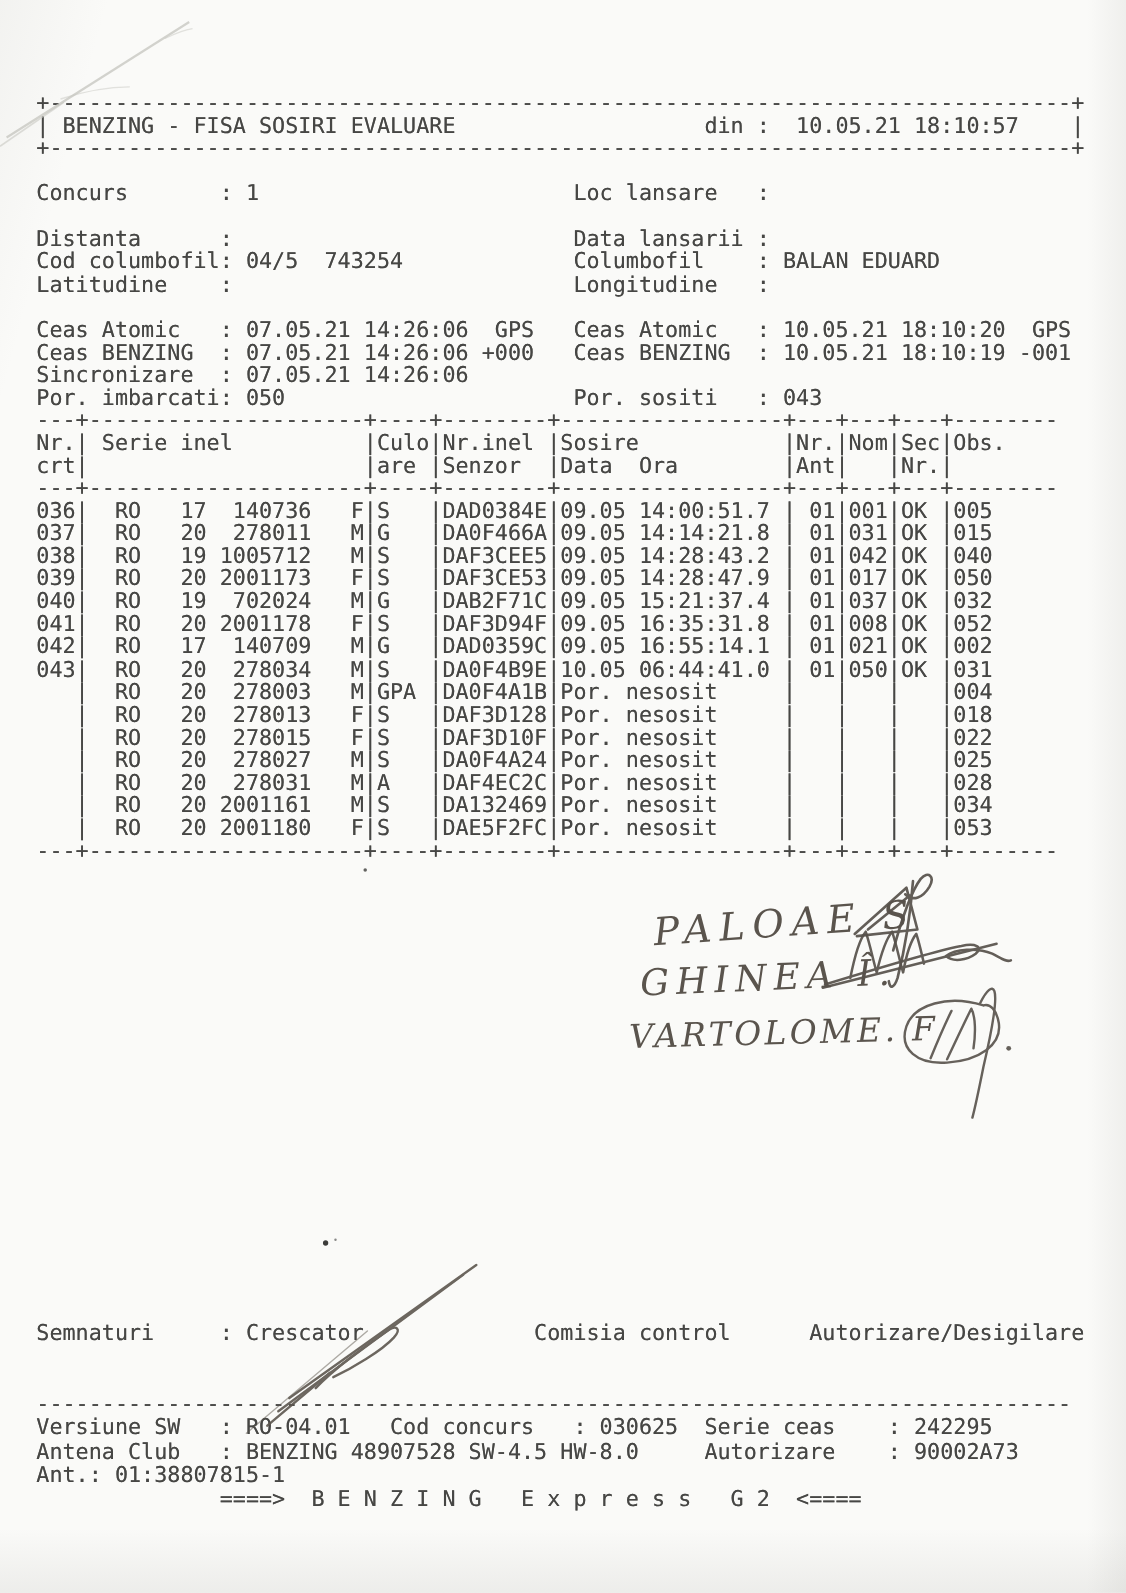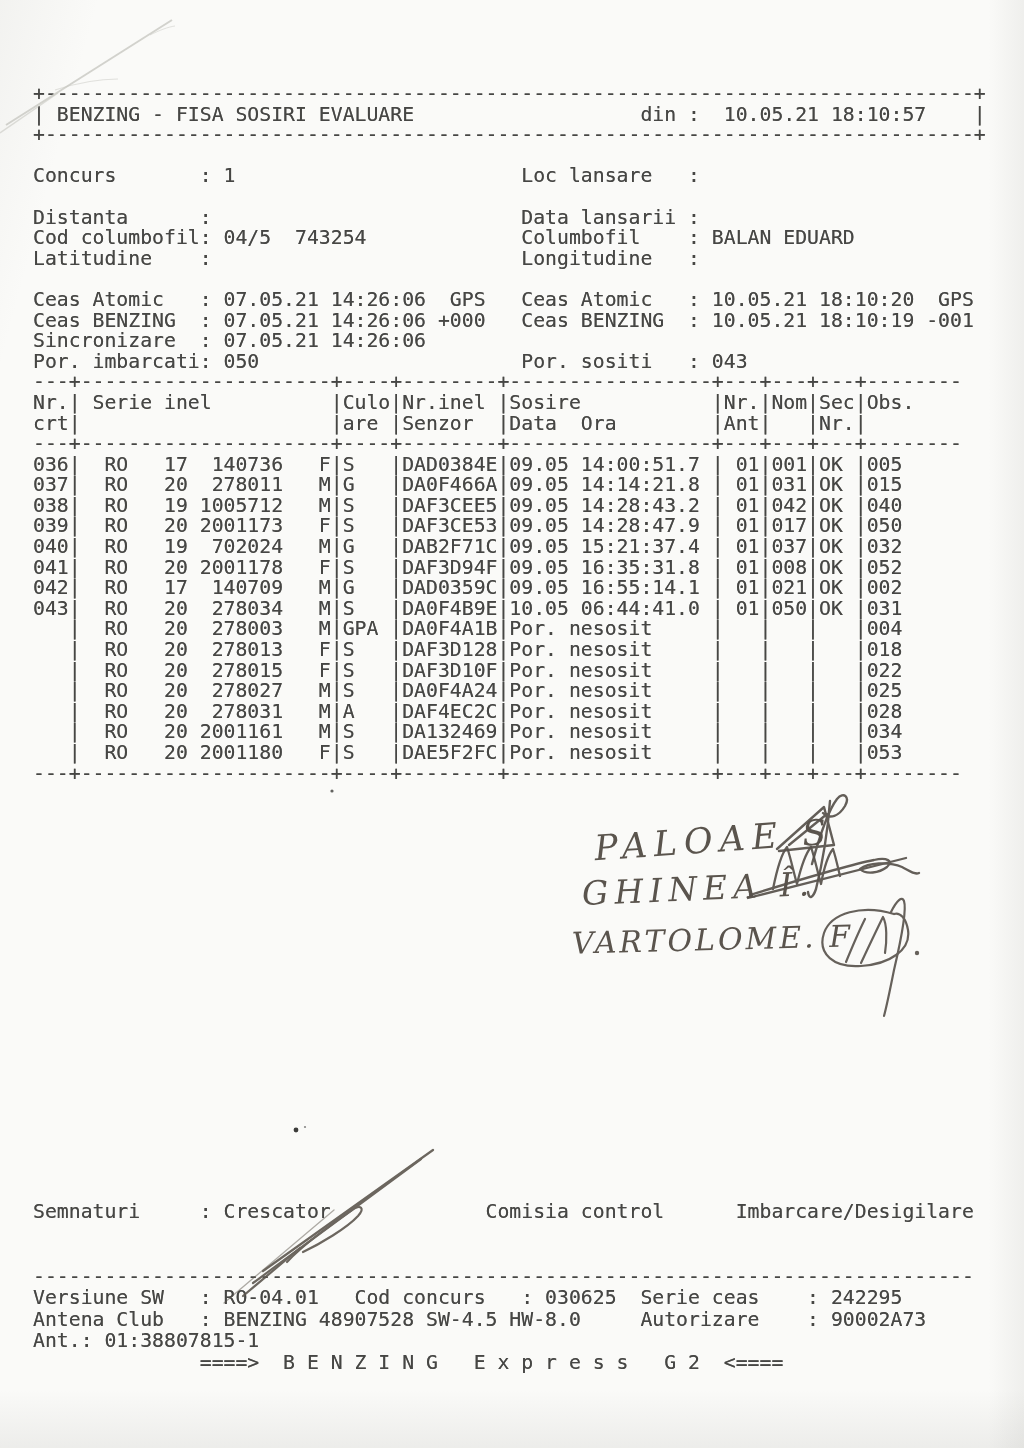--- a/index.html
+++ b/index.html
@@ -65,21 +65,21 @@
 043|  RO   20  278034   M|S   |DA0F4B9E|10.05 06:44:41.0 | 01|050|OK |031
    |  RO   20  278003   M|GPA |DA0F4A1B|Por. nesosit     |   |   |   |004
    |  RO   20  278013   F|S   |DAF3D128|Por. nesosit     |   |   |   |018
    |  RO   20  278015   F|S   |DAF3D10F|Por. nesosit     |   |   |   |022
    |  RO   20  278027   M|S   |DA0F4A24|Por. nesosit     |   |   |   |025
    |  RO   20  278031   M|A   |DAF4EC2C|Por. nesosit     |   |   |   |028
    |  RO   20 2001161   M|S   |DA132469|Por. nesosit     |   |   |   |034
    |  RO   20 2001180   F|S   |DAE5F2FC|Por. nesosit     |   |   |   |053
 ---+---------------------+----+--------+-----------------+---+---+---+--------</pre>
 
-  <pre class="mono" id="doc-sign">Semnaturi     : Crescator             Comisia control      Imbarcare/Desigilare</pre>
+  <pre class="mono" id="doc-sign">Semnaturi     : Crescator             Comisia control      Autorizare/Desigilare</pre>
 
   <pre class="mono" id="doc-foot">-------------------------------------------------------------------------------
 Versiune SW   : RO-04.01   Cod concurs   : 030625  Serie ceas    : 242295
 Antena Club   : BENZING 48907528 SW-4.5 HW-8.0     Autorizare    : 90002A73
 Ant.: 01:38807815-1
               ====&gt;  B E N Z I N G   E x p r e s s   G 2  &lt;====</pre>
 
   <div class="hw" id="hw1">PALOAE S</div>
   <div class="hw" id="hw2">GHINEA Î.</div>
   <div class="hw" id="hw3">VARTOLOME. F</div>

